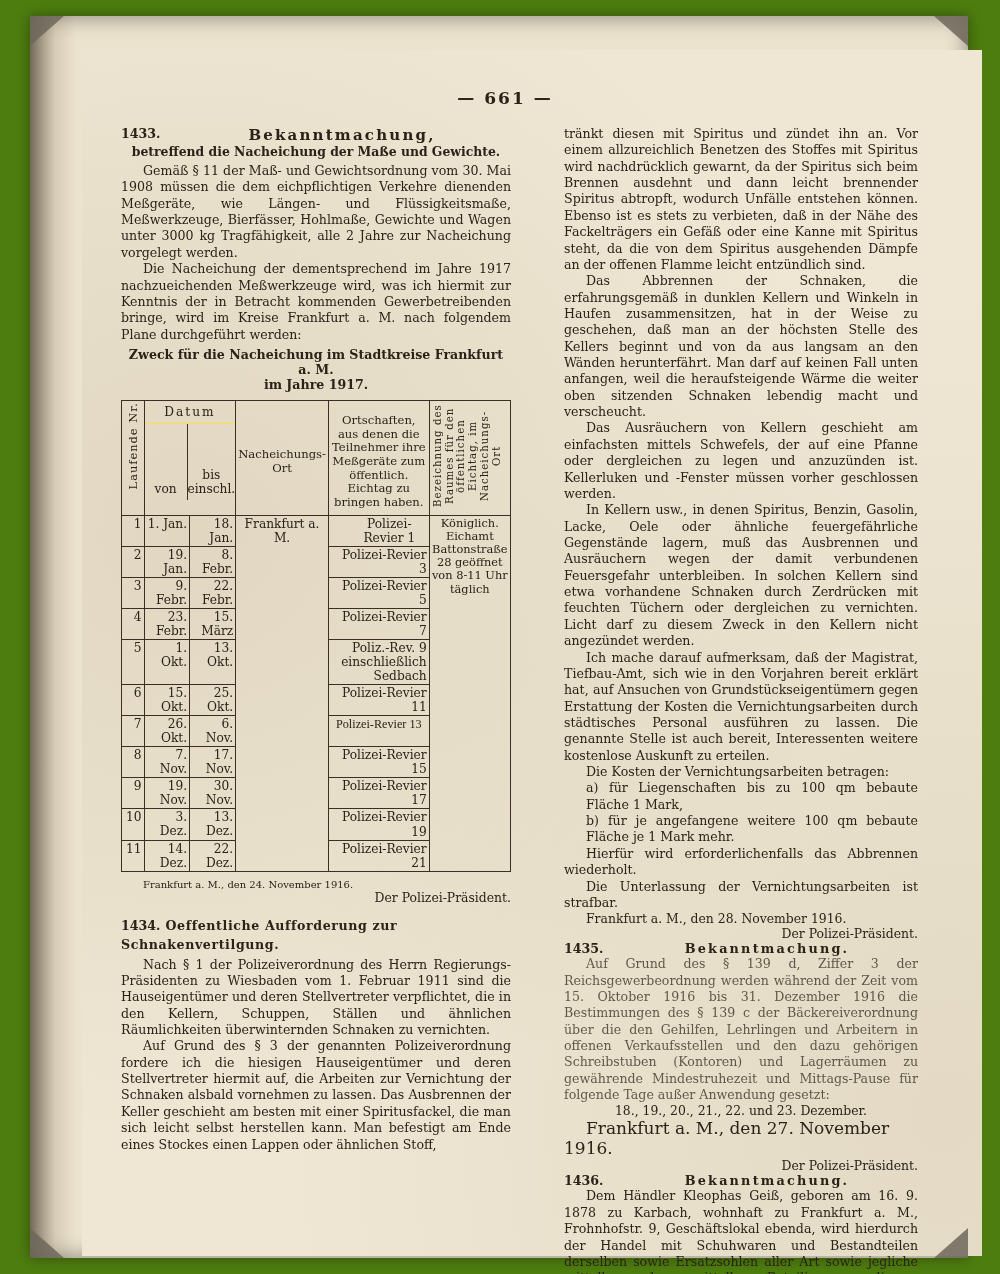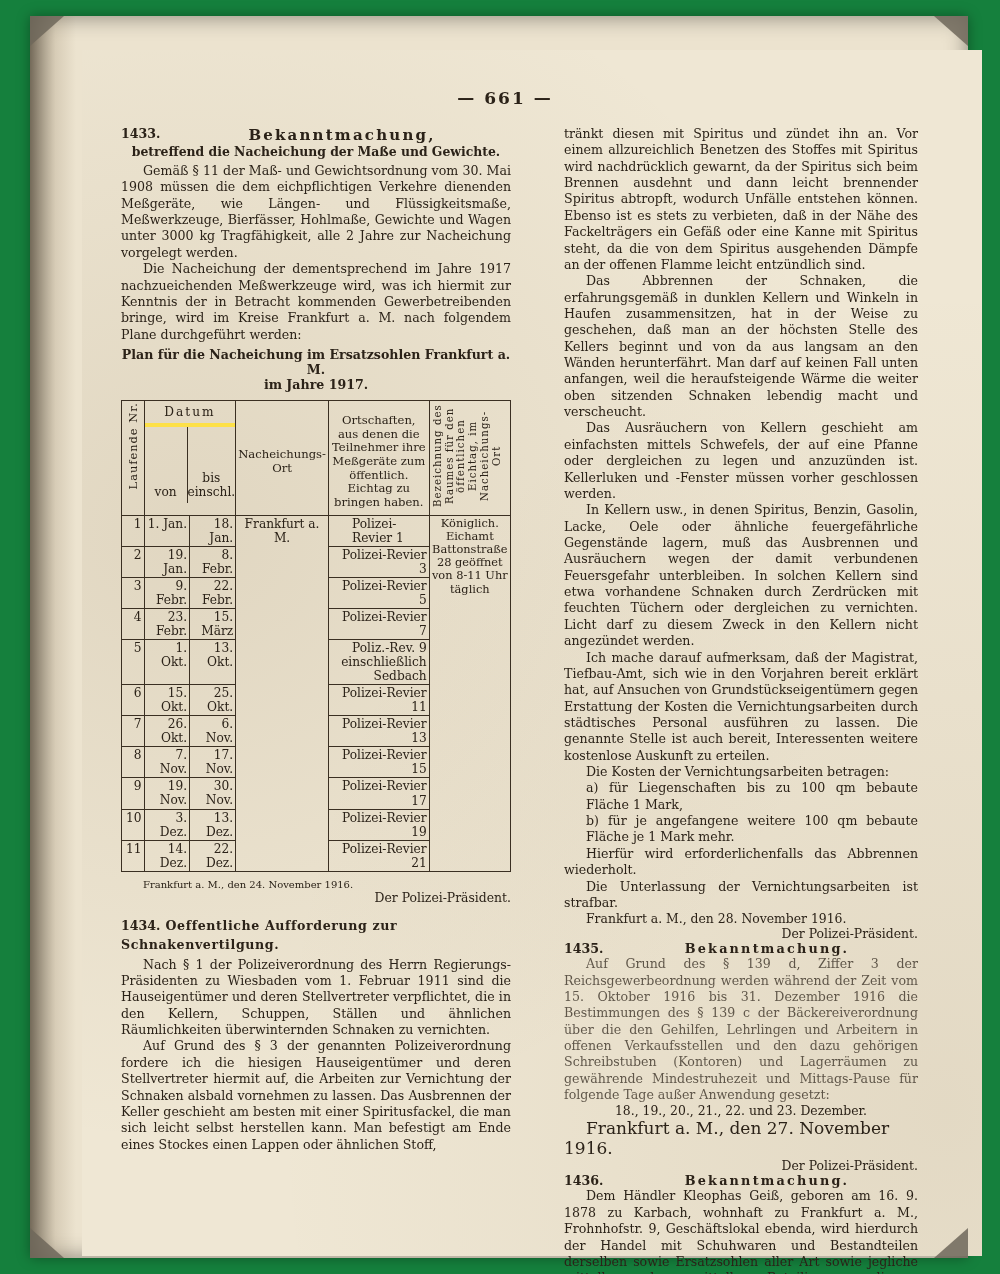--- a/index.html
+++ b/index.html
@@ -3,21 +3,21 @@
 <meta charset="utf-8">
 <style>
   html,body{margin:0;padding:0;}
   body{
     width:1000px;height:1274px;
     background:#b9b6ae;
     font-family:"DejaVu Serif", serif;
     overflow:hidden;
   }
   
-  #scan{position:absolute;inset:0;background:#15803d;}
+  #scan{position:absolute;inset:0;background:#4d7c0f;}
   #page{
     position:absolute;left:30px;top:16px;width:938px;height:1242px;
     background:#ece3cf;
     box-shadow:0 0 22px rgba(0,0,0,.45) inset, 0 0 12px rgba(0,0,0,.35);
   }
   #page:after{
     content:"";position:absolute;left:0;top:0;bottom:0;width:46px;
     background:linear-gradient(to right, rgba(60,48,30,.55), rgba(120,100,70,.18) 55%, rgba(255,255,255,0) 100%);
   }
   .corner{position:absolute;width:34px;height:30px;background:#6f675a;opacity:.85;}
@@ -90,31 +90,31 @@
 
         <div class="hdrow">
           <span class="num">1433.</span>
           <span class="hh sp" style="font-weight:bold;font-size:15px;">Bekanntmachung,</span>
         </div>
         <div class="ctr" style="font-size:12.4px;font-weight:bold;">betreffend die Nacheichung der Maße und Gewichte.</div>
         <div class="gap4"></div>
         <p class="ind">Gemäß § 11 der Maß- und Gewichtsordnung vom 30. Mai 1908 müssen die dem eichpflichtigen Verkehre dienenden Meßgeräte, wie Längen- und Flüssigkeitsmaße, Meßwerkzeuge, Bierfässer, Hohlmaße, Gewichte und Wagen unter 3000 kg Tragfähigkeit, alle 2 Jahre zur Nacheichung vorgelegt werden.</p>
         <p class="ind">Die Nacheichung der dementsprechend im Jahre 1917 nachzueichenden Meßwerkzeuge wird, was ich hiermit zur Kenntnis der in Betracht kommenden Gewerbetreibenden bringe, wird im Kreise Frankfurt a. M. nach folgendem Plane durchgeführt werden:</p>
         <div class="gap4"></div>
-        <div class="ctr" style="font-weight:bold;font-size:12.6px;">Plan für die Nacheichung im Ersatzsohlen Frankfurt a. M.</div>
+        <div class="ctr" style="font-weight:bold;font-size:12.6px;">Zweck für die Nacheichung im Stadtkreise Frankfurt a. M.</div>
         <div class="ctr" style="font-weight:bold;font-size:12.6px;">im Jahre 1917.</div>
 
         <table class="plan">
           <thead>
             <tr>
               <th class="cell-n">
                 <span class="vert">Laufende Nr.</span>
               </th>
               <th colspan="2" style="padding:0;">
-                <div style="border-bottom:4px solid #fde047;padding:4px 0;letter-spacing:2px;">Datum</div>
+                <div style="border-bottom:1px solid #fde047;padding:4px 0;letter-spacing:2px;">Datum</div>
                 <div style="display:flex;height:76px;">
                   <div style="flex:1;border-right:1px solid #3a2f22;display:flex;align-items:flex-end;justify-content:center;padding-bottom:4px;">von</div>
                   <div style="flex:1;display:flex;align-items:flex-end;justify-content:center;padding-bottom:4px;line-height:1.1;">bis einschl.</div>
                 </div>
               </th>
               <th class="cell-o">
                 <div class="small" style="padding-top:46px;">Nacheichungs-Ort</div>
               </th>
               <th class="cell-r">
                 <div class="small" style="padding-top:12px;">Ortschaften, aus denen die Teilnehmer ihre Meßgeräte zum öffentlich. Eichtag zu bringen haben.</div>
@@ -123,21 +123,21 @@
                 <div class="vert" style="font-size:10.2px;max-height:108px;white-space:normal;line-height:1.15;">Bezeichnung des Raumes für den öffentlichen Eichtag, im Nacheichungs-Ort</div>
               </th>
             </tr>
           </thead>
           <tbody id="plan-body">
               <tr>
                 <td class="cell-n r">1</td>
                 <td class="cell-d r">1. Jan.</td>
                 <td class="cell-d r">18. Jan.</td>
                 <td class="cell-o c" rowspan="11" style="vertical-align:top;">Frankfurt a. M.</td>
-                <td class="cell-r" style="text-align:left;line-height:1.15;padding-left:23px;">Polizei-Revier 1</td>
+                <td class="cell-r" style="text-align:center;line-height:1.15;padding-left:23px;">Polizei-Revier 1</td>
                 <td class="cell-b c" rowspan="11" style="vertical-align:top;line-height:1.15;font-size:11.4px;">Königlich. Eichamt Battonstraße 28 geöffnet von 8-11 Uhr täglich</td>
               </tr>
               <tr>
                 <td class="cell-n r">2</td>
                 <td class="cell-d r">19. Jan.</td>
                 <td class="cell-d r">8. Febr.</td>
                 <td class="cell-r" style="text-align:right;line-height:1.15;">Polizei-Revier 3</td>
               </tr>
               <tr>
                 <td class="cell-n r">3</td>
@@ -160,21 +160,21 @@
               <tr>
                 <td class="cell-n r">6</td>
                 <td class="cell-d r">15. Okt.</td>
                 <td class="cell-d r">25. Okt.</td>
                 <td class="cell-r" style="text-align:right;line-height:1.15;">Polizei-Revier 11</td>
               </tr>
               <tr>
                 <td class="cell-n r">7</td>
                 <td class="cell-d r">26. Okt.</td>
                 <td class="cell-d r">6. Nov.</td>
-                <td class="cell-r" style="text-align:right;line-height:1.15;">Polizei-Revier 13</td>
+                <td class="cell-r" style="text-align:center;line-height:1.15;font-family:Liberation Serif, serif;">Polizei-Revier 13</td>
               </tr>
               <tr>
                 <td class="cell-n r">8</td>
                 <td class="cell-d r">7. Nov.</td>
                 <td class="cell-d r">17. Nov.</td>
                 <td class="cell-r" style="text-align:right;line-height:1.15;">Polizei-Revier 15</td>
               </tr>
               <tr>
                 <td class="cell-n r">9</td>
                 <td class="cell-d r">19. Nov.</td>

